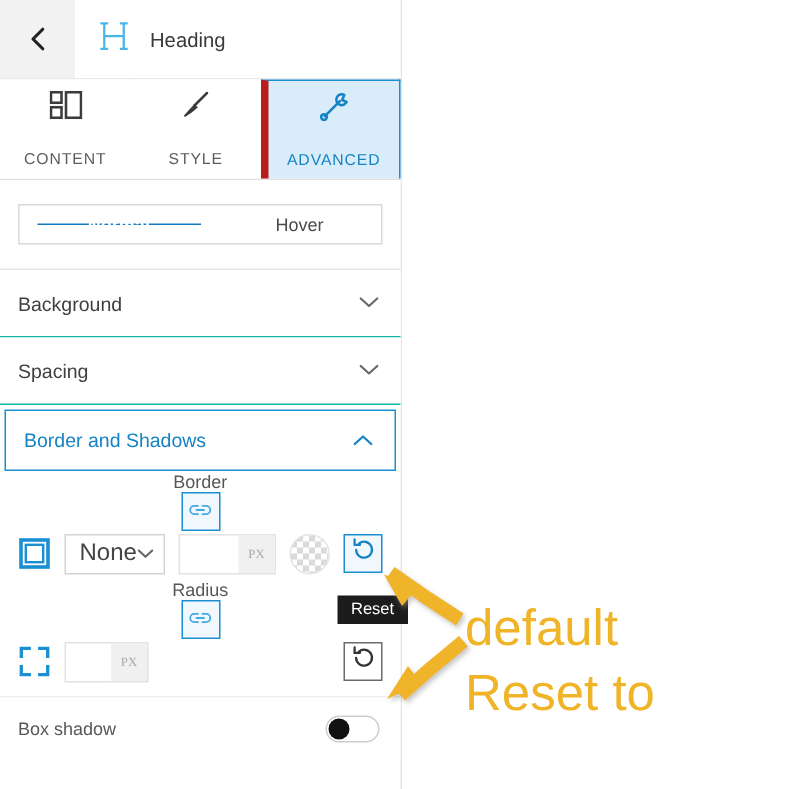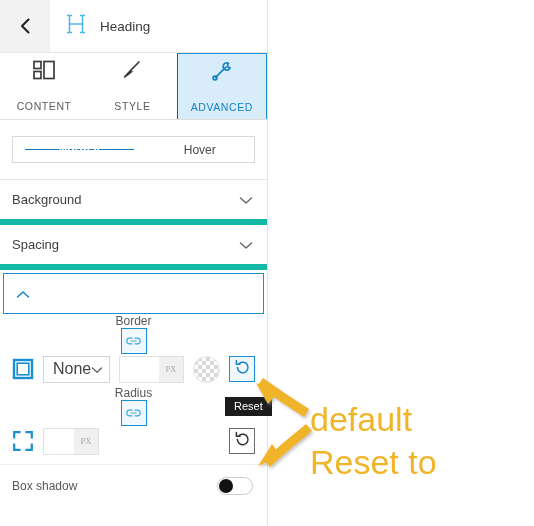--- a/index.html
+++ b/index.html
@@ -76,21 +76,21 @@
     box-sizing: border-box;
     background: #ffffff;
   }
   .tab .tab-label {
     font-size: 10.5px;
     letter-spacing: 0.6px;
     color: #5b5b5b;
   }
   .tab.active {
     background: #d8ecf9;
-    border-left: 1px solid #b91c1c;
+    border-left: 5px solid #b91c1c;
     border-right: 1px solid #1a8fd1;
     border-top: 1px solid #1a8fd1;
   }
   .tab.active .tab-label { color: #1683c4; }
   .tab-icon { display: block; height: 22px; }
 
   
   #panel-body {
     background: #ffffff;
   }
@@ -129,21 +129,21 @@
   }
   .state-opt.unsel { color: #4a4a4a; }
 
   
   .acc {
     height: 45px;
     display: flex;
     align-items: center;
     justify-content: space-between;
     padding: 0 14px 0 12px;
-    border-bottom: 6px solid #14b8a6;
+    border-bottom: 1px solid #14b8a6;
     box-sizing: border-box;
     cursor: pointer;
     background: #fff;
   }
   .acc-title { font-size: 13px; color: #3f3f3f; }
   .acc.open {
     border: 1px solid #1a8fd1;
     margin: 0 3px;
     height: 41px;
     margin-top: 3px;
@@ -408,20 +408,21 @@
     <div class="acc">
       <span class="acc-title">Spacing</span>
       <span>
         <svg width="14" height="9" viewBox="0 0 14 9">
           <polyline points="1.5,2 7,7 12.5,2" fill="none" stroke="#6a6a6a" stroke-width="1.5" stroke-linecap="round" stroke-linejoin="round"></polyline>
         </svg>
       </span>
     </div>
 
     <div class="acc open">
+      <span class="acc-title">Border and Shadows</span>
       <span>
         <svg width="14" height="9" viewBox="0 0 14 9">
           <polyline points="1.5,7 7,2 12.5,7" fill="none" stroke="#1683c4" stroke-width="1.5" stroke-linecap="round" stroke-linejoin="round"></polyline>
         </svg>
       </span>
     </div>
 
     <div class="ctl-section">
 
       <div class="row-label-line">

